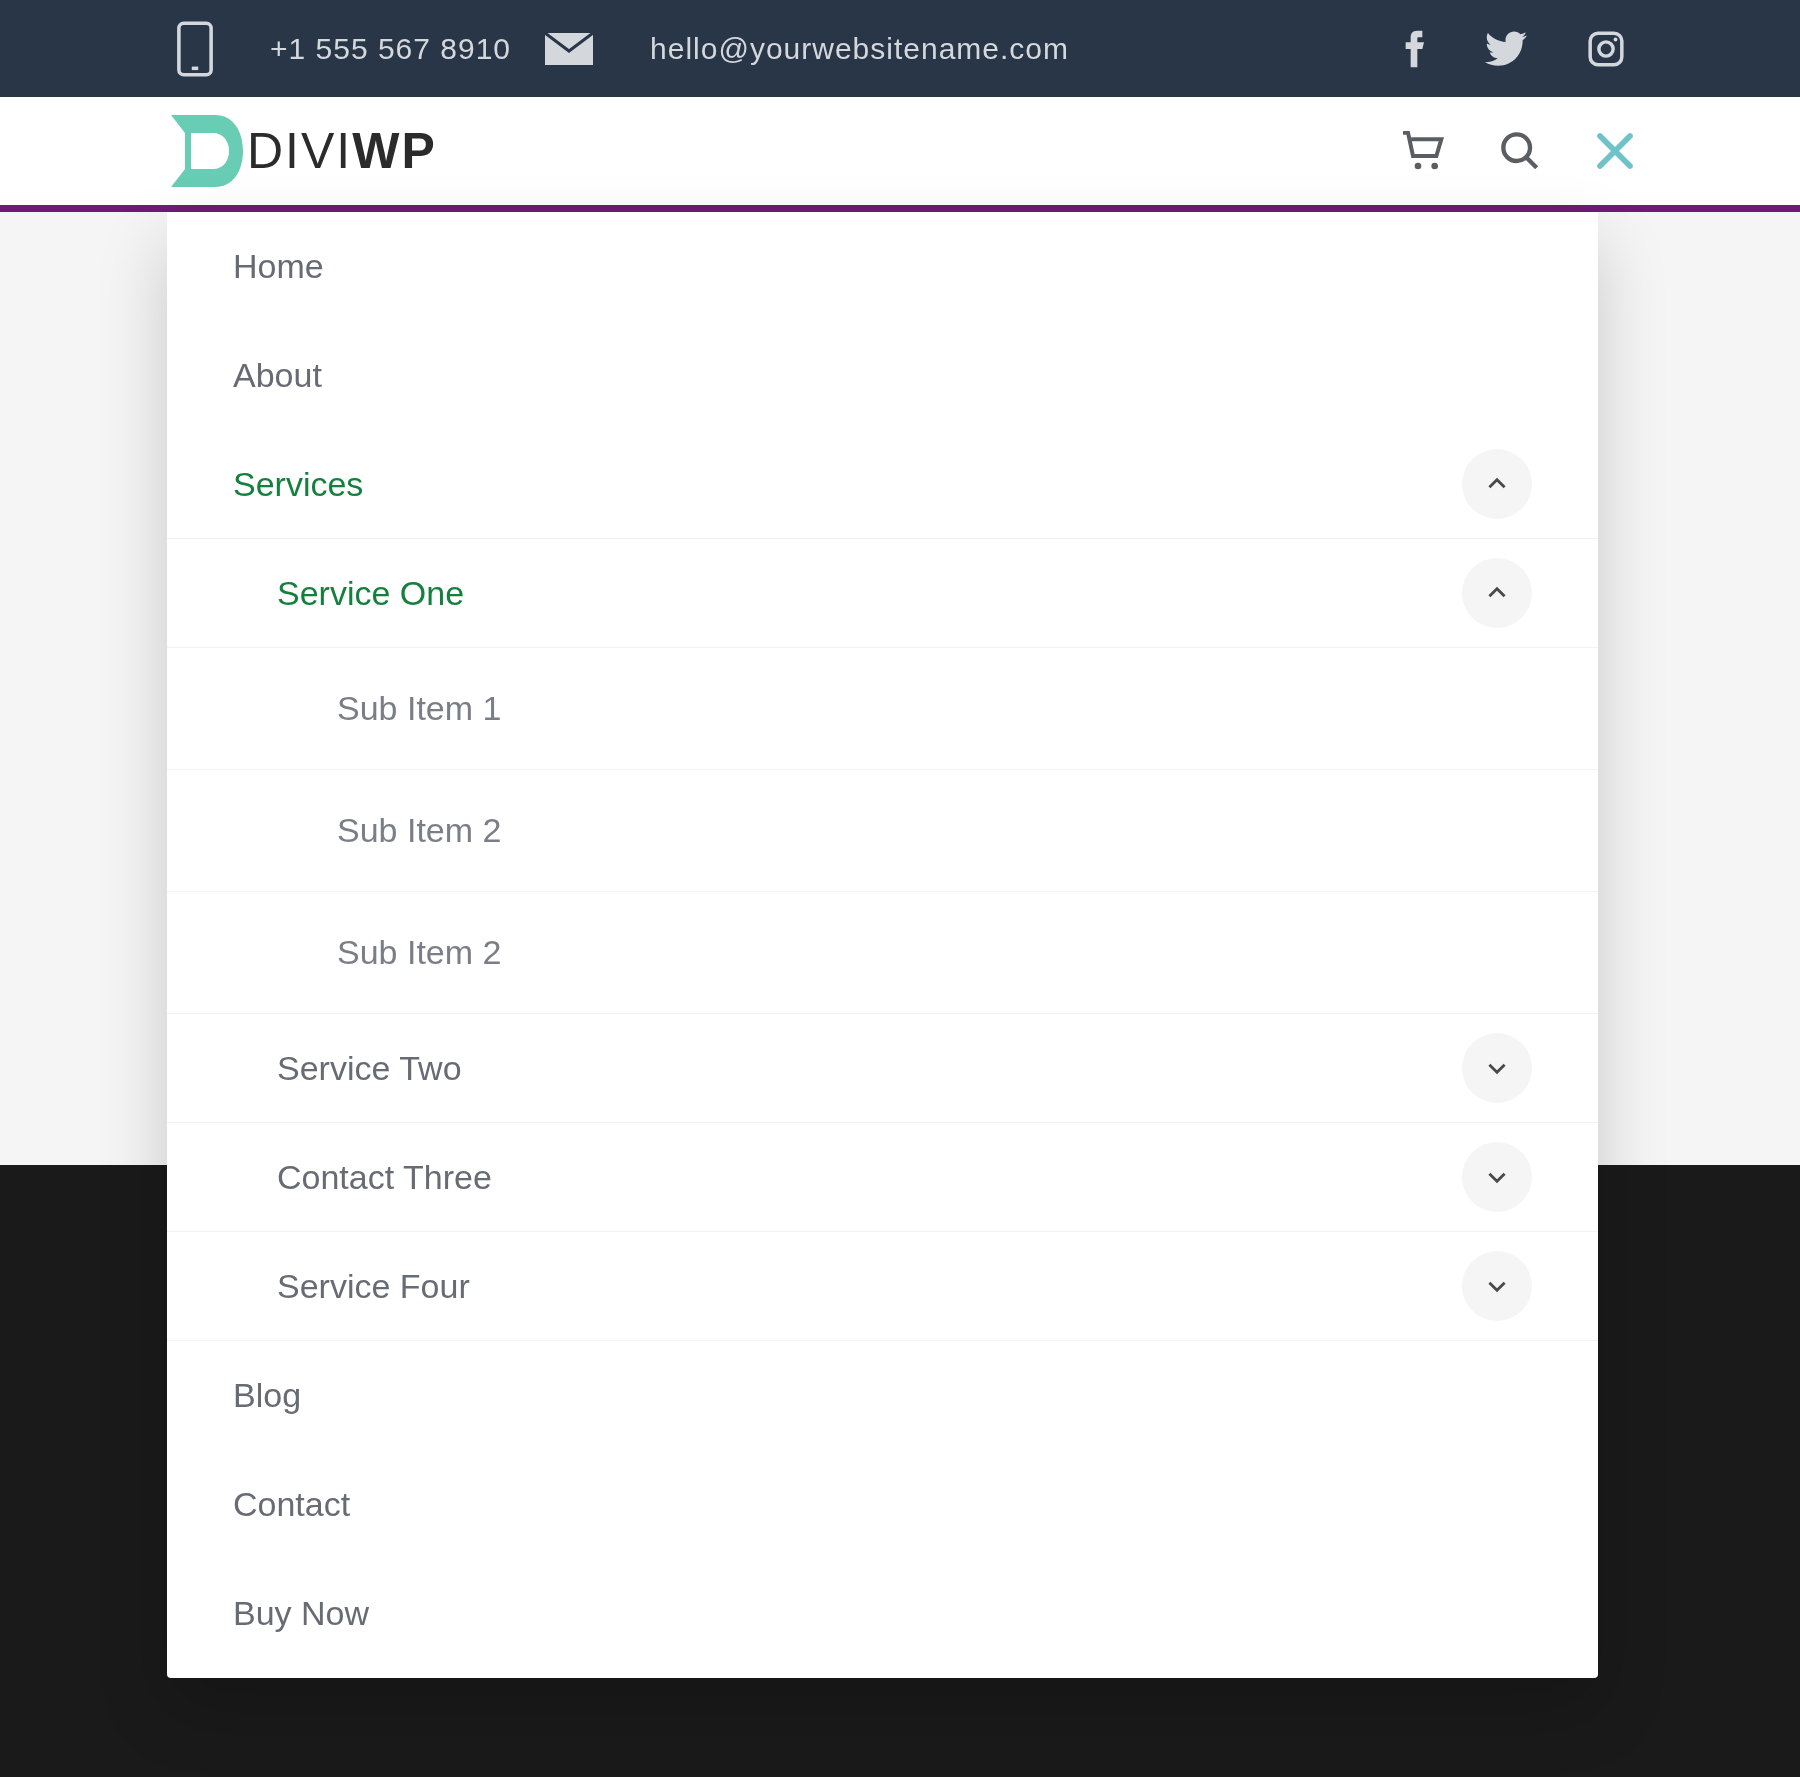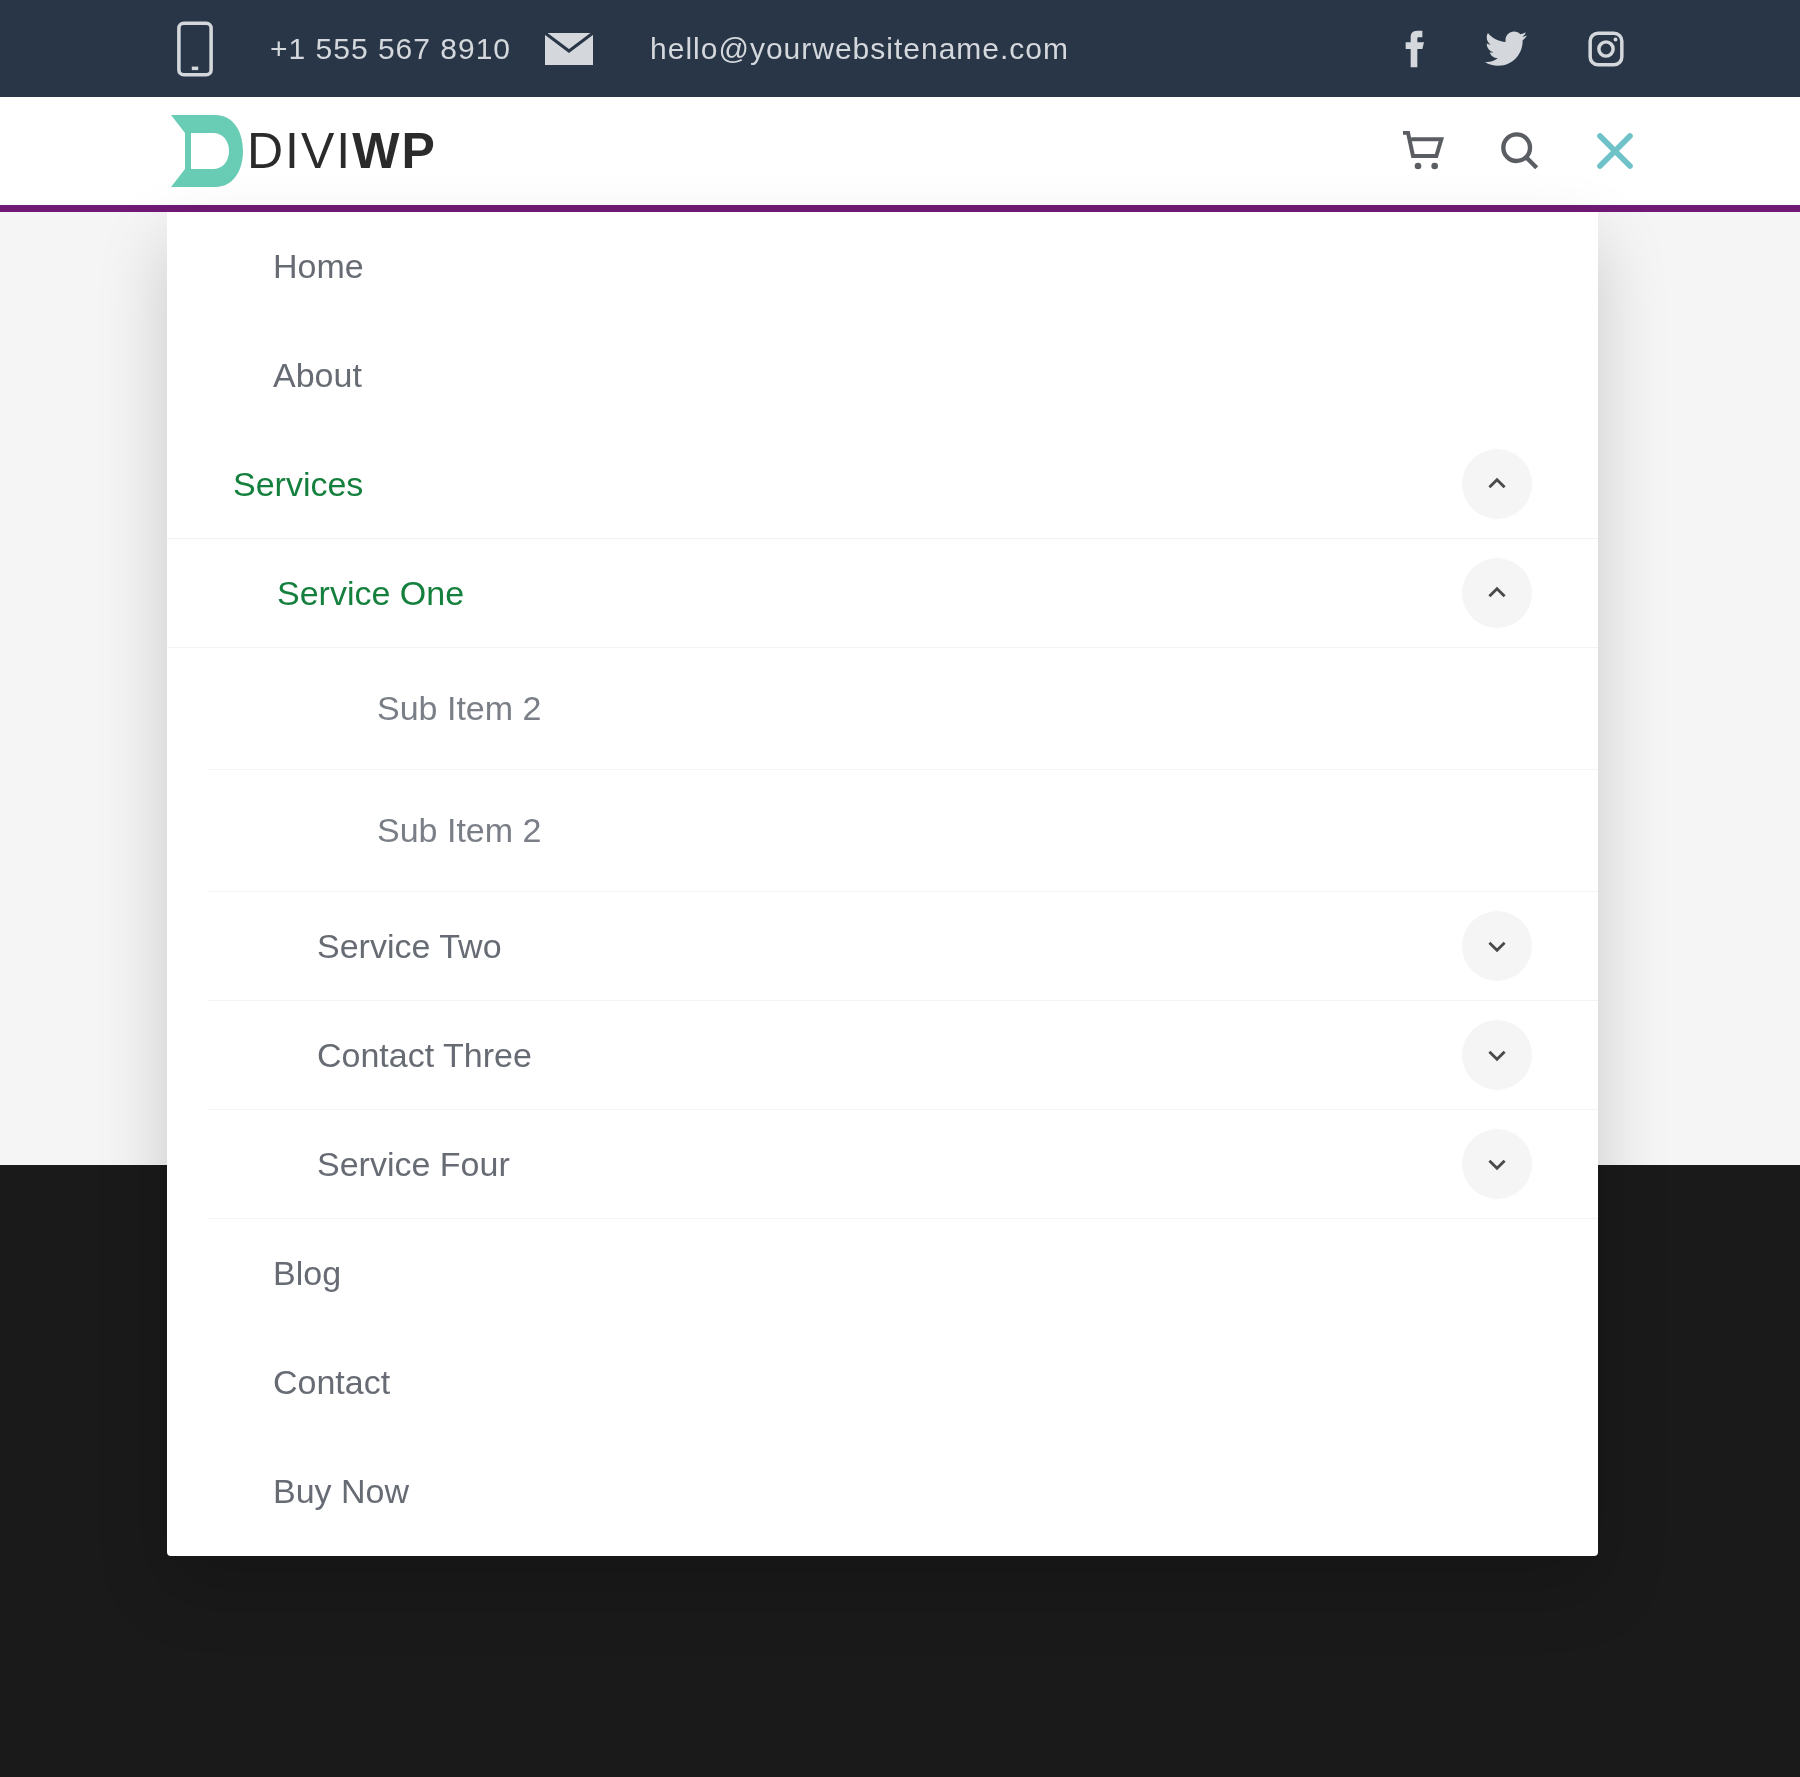--- a/index.html
+++ b/index.html
@@ -24,21 +24,21 @@
   .logo-text .wp { font-weight:800; }
   .hdr-spacer { flex:1; }
   .hdr-icons  { display:flex; align-items:center; gap:55px; }
   .hdr-icons .ico { color:#5a5e63; }
   .close-ico { color:#6fc3c8 !important; }
 
   .dropdown { position:absolute; left:167px; top:212px; width:1431px; background:#ffffff; border-radius:0 0 4px 4px; box-shadow:0 30px 70px rgba(0,0,0,0.18); padding:0 0 10px 0; }
   .menu { list-style:none; }
   .menu-item { position:relative; }
   .mi-row { display:flex; align-items:center; height:109px; border-bottom:1px solid #f2f2f2; padding:0 66px; cursor:pointer; }
-  .mi-row:last-child { border-bottom:0;margin-left:40px; }
+  .mi-row:last-child { border-bottom:0; }
   .mi-label { font-size:34px; color:#676b73; font-weight:500; }
   .mi-label.active { color:#15803d; }
   .mi-arrow { margin-left:auto; width:70px; height:70px; border-radius:50%; background:#f5f5f5; display:flex; align-items:center; justify-content:center; color:#4a4a4a; }
   .mi-arrow svg { width:26px; height:26px; }
 
   .sub1 .mi-row { padding-left:110px; }
   .sub1 > .menu-item:first-child > .mi-row { border-top:0; }
   .sub1 .mi-row { border-bottom:1px solid #f3f3f3;gap:16px; }
 
   .sub2 .mi-row { padding-left:170px; height:122px; }
@@ -155,20 +155,25 @@
               <span class="mi-label active">Service One</span>
               <span class="mi-arrow">
                   <svg viewBox="0 0 24 24" fill="none" stroke="currentColor" stroke-width="2.6">
                     <polyline points="5 15 12 8 19 15"></polyline>
                   </svg>
                 </span>
             </div>
             <ul class="menu sub2">
               <li class="menu-item">
                   <div class="mi-row">
+                    <span class="mi-label">Sub Item 1</span>
+                  </div>
+                </li>
+              <li class="menu-item">
+                  <div class="mi-row">
                     <span class="mi-label">Sub Item 2</span>
                   </div>
                 </li>
               <li class="menu-item">
                   <div class="mi-row divider-soft">
                     <span class="mi-label">Sub Item 2</span>
                   </div>
                 </li>
             </ul>
           </li>

